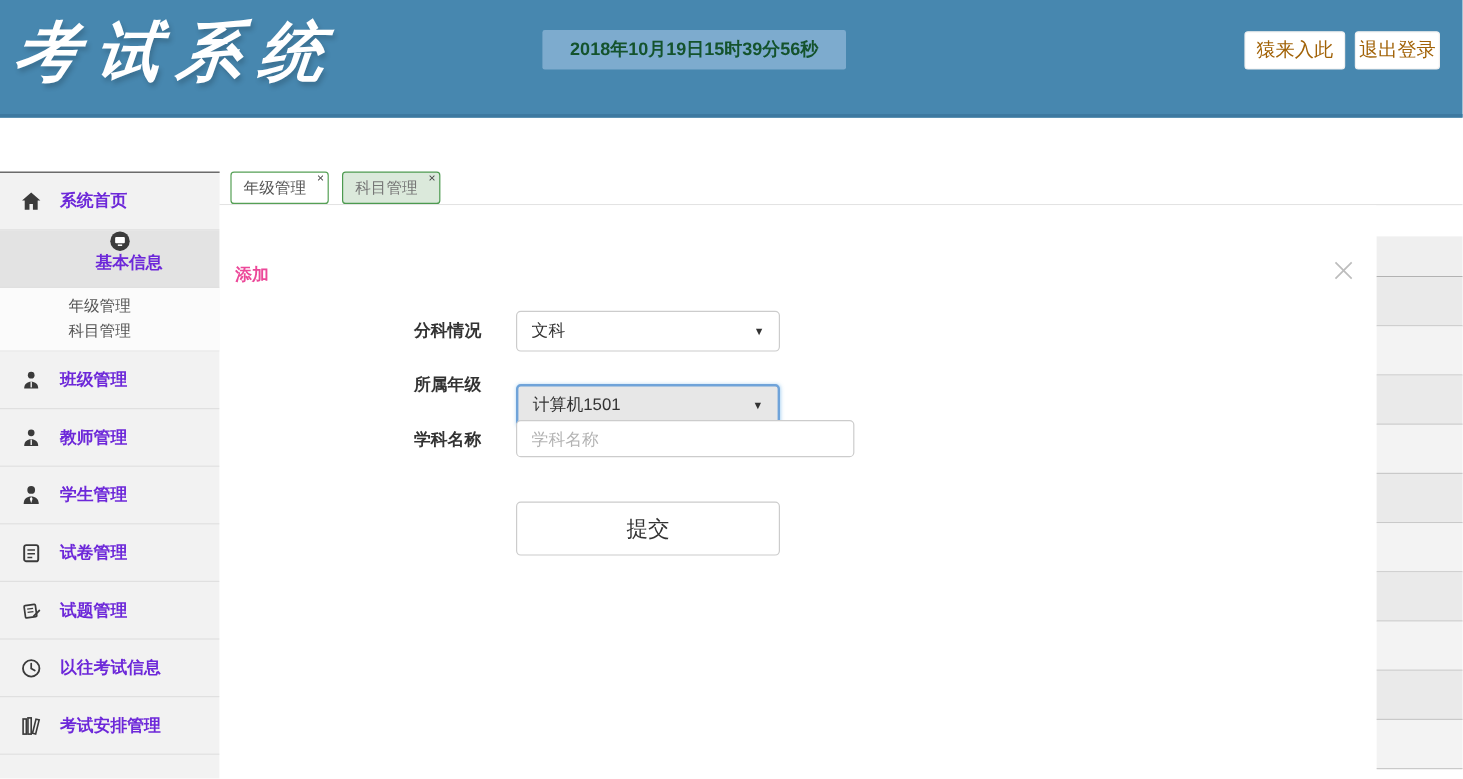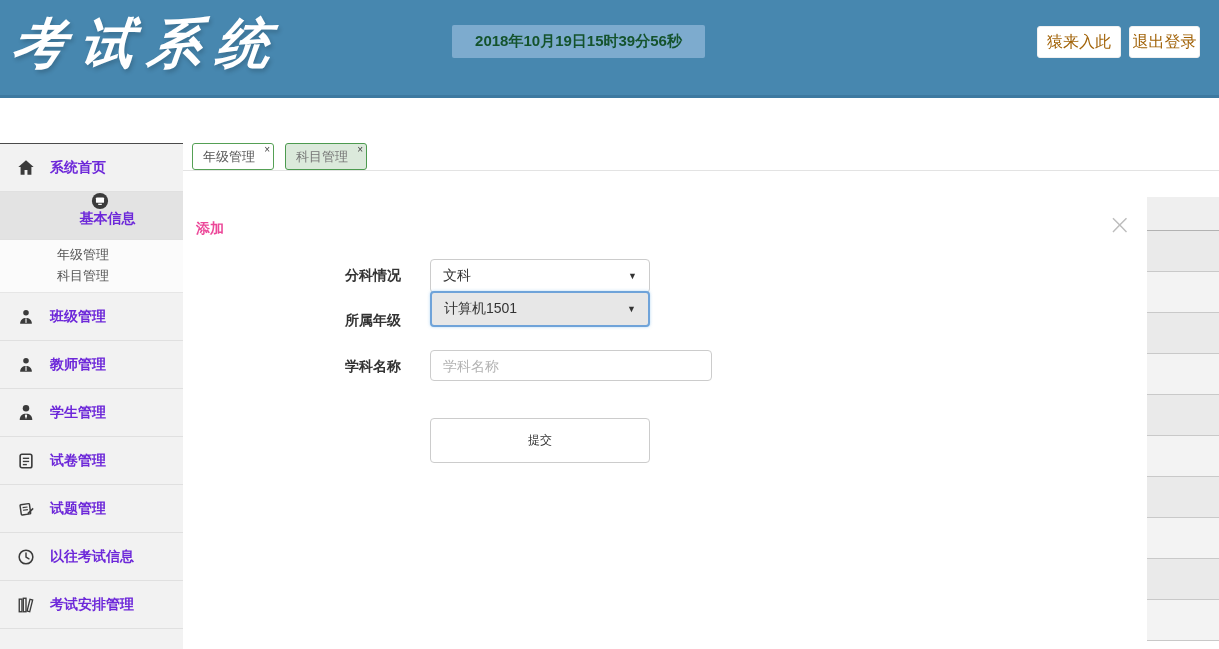--- a/index.html
+++ b/index.html
@@ -60,21 +60,21 @@
               border:1px solid #ccc; border-radius:4px; display:flex; align-items:center;
               padding:16px 12px; font-size:14px; color:#333; cursor:pointer; }
   .f-select .caret { margin-left:auto; font-size:9px; color:#333; }
   .f-select.focused { height:33px; background:#e7e7e7; border:2px solid #6fa3d9;
                       box-shadow:0 0 3px rgba(102,175,233,0.5); }
   .f-input { position:absolute; left:247px; width:282px; height:31px; border:1px solid #ccc;
              border-radius:4px; padding:0 12px; font-size:14px; color:#333;
              font-family:"Liberation Sans",sans-serif; outline:none; }
   .f-input::placeholder { color:#b3b3b3; }
   .submit-btn { position:absolute; left:247px; top:247px; width:220px; height:45px;
-                background:#fff; border:1px solid #ccc; border-radius:4px; font-size:12px;
+                background:#fff; border:1px solid #ccc; border-radius:4px; font-size:18px;
                 color:#333; cursor:pointer; font-family:"Liberation Sans",sans-serif; }
 </style>
 </head>
 <body>
 
 <div id="app">
 
   <div class="header">
     <div class="logo">考试系统</div>
     <div class="datetime-box">2018年10月19日15时39分56秒</div>
@@ -218,21 +218,21 @@
     <div class="modal-title">添加</div>
     <div class="modal-close">×</div>
 
     <div class="f-label" style="top:96px;">分科情况</div>
     <div class="f-select" style="top:88px;">
       <span>文科</span>
       <span class="caret">▼</span>
     </div>
 
     <div class="f-label" style="top:141px;">所属年级</div>
-    <div class="f-select focused" style="top:120px;">
+    <div class="f-select focused" style="top:149px;">
       <span>计算机1501</span>
       <span class="caret">▼</span>
     </div>
 
     <div class="f-label" style="top:187px;">学科名称</div>
     <input class="f-input" style="top: 179px;" type="text" placeholder="学科名称">
 
     <button class="submit-btn">提交</button>
   </div>
 

